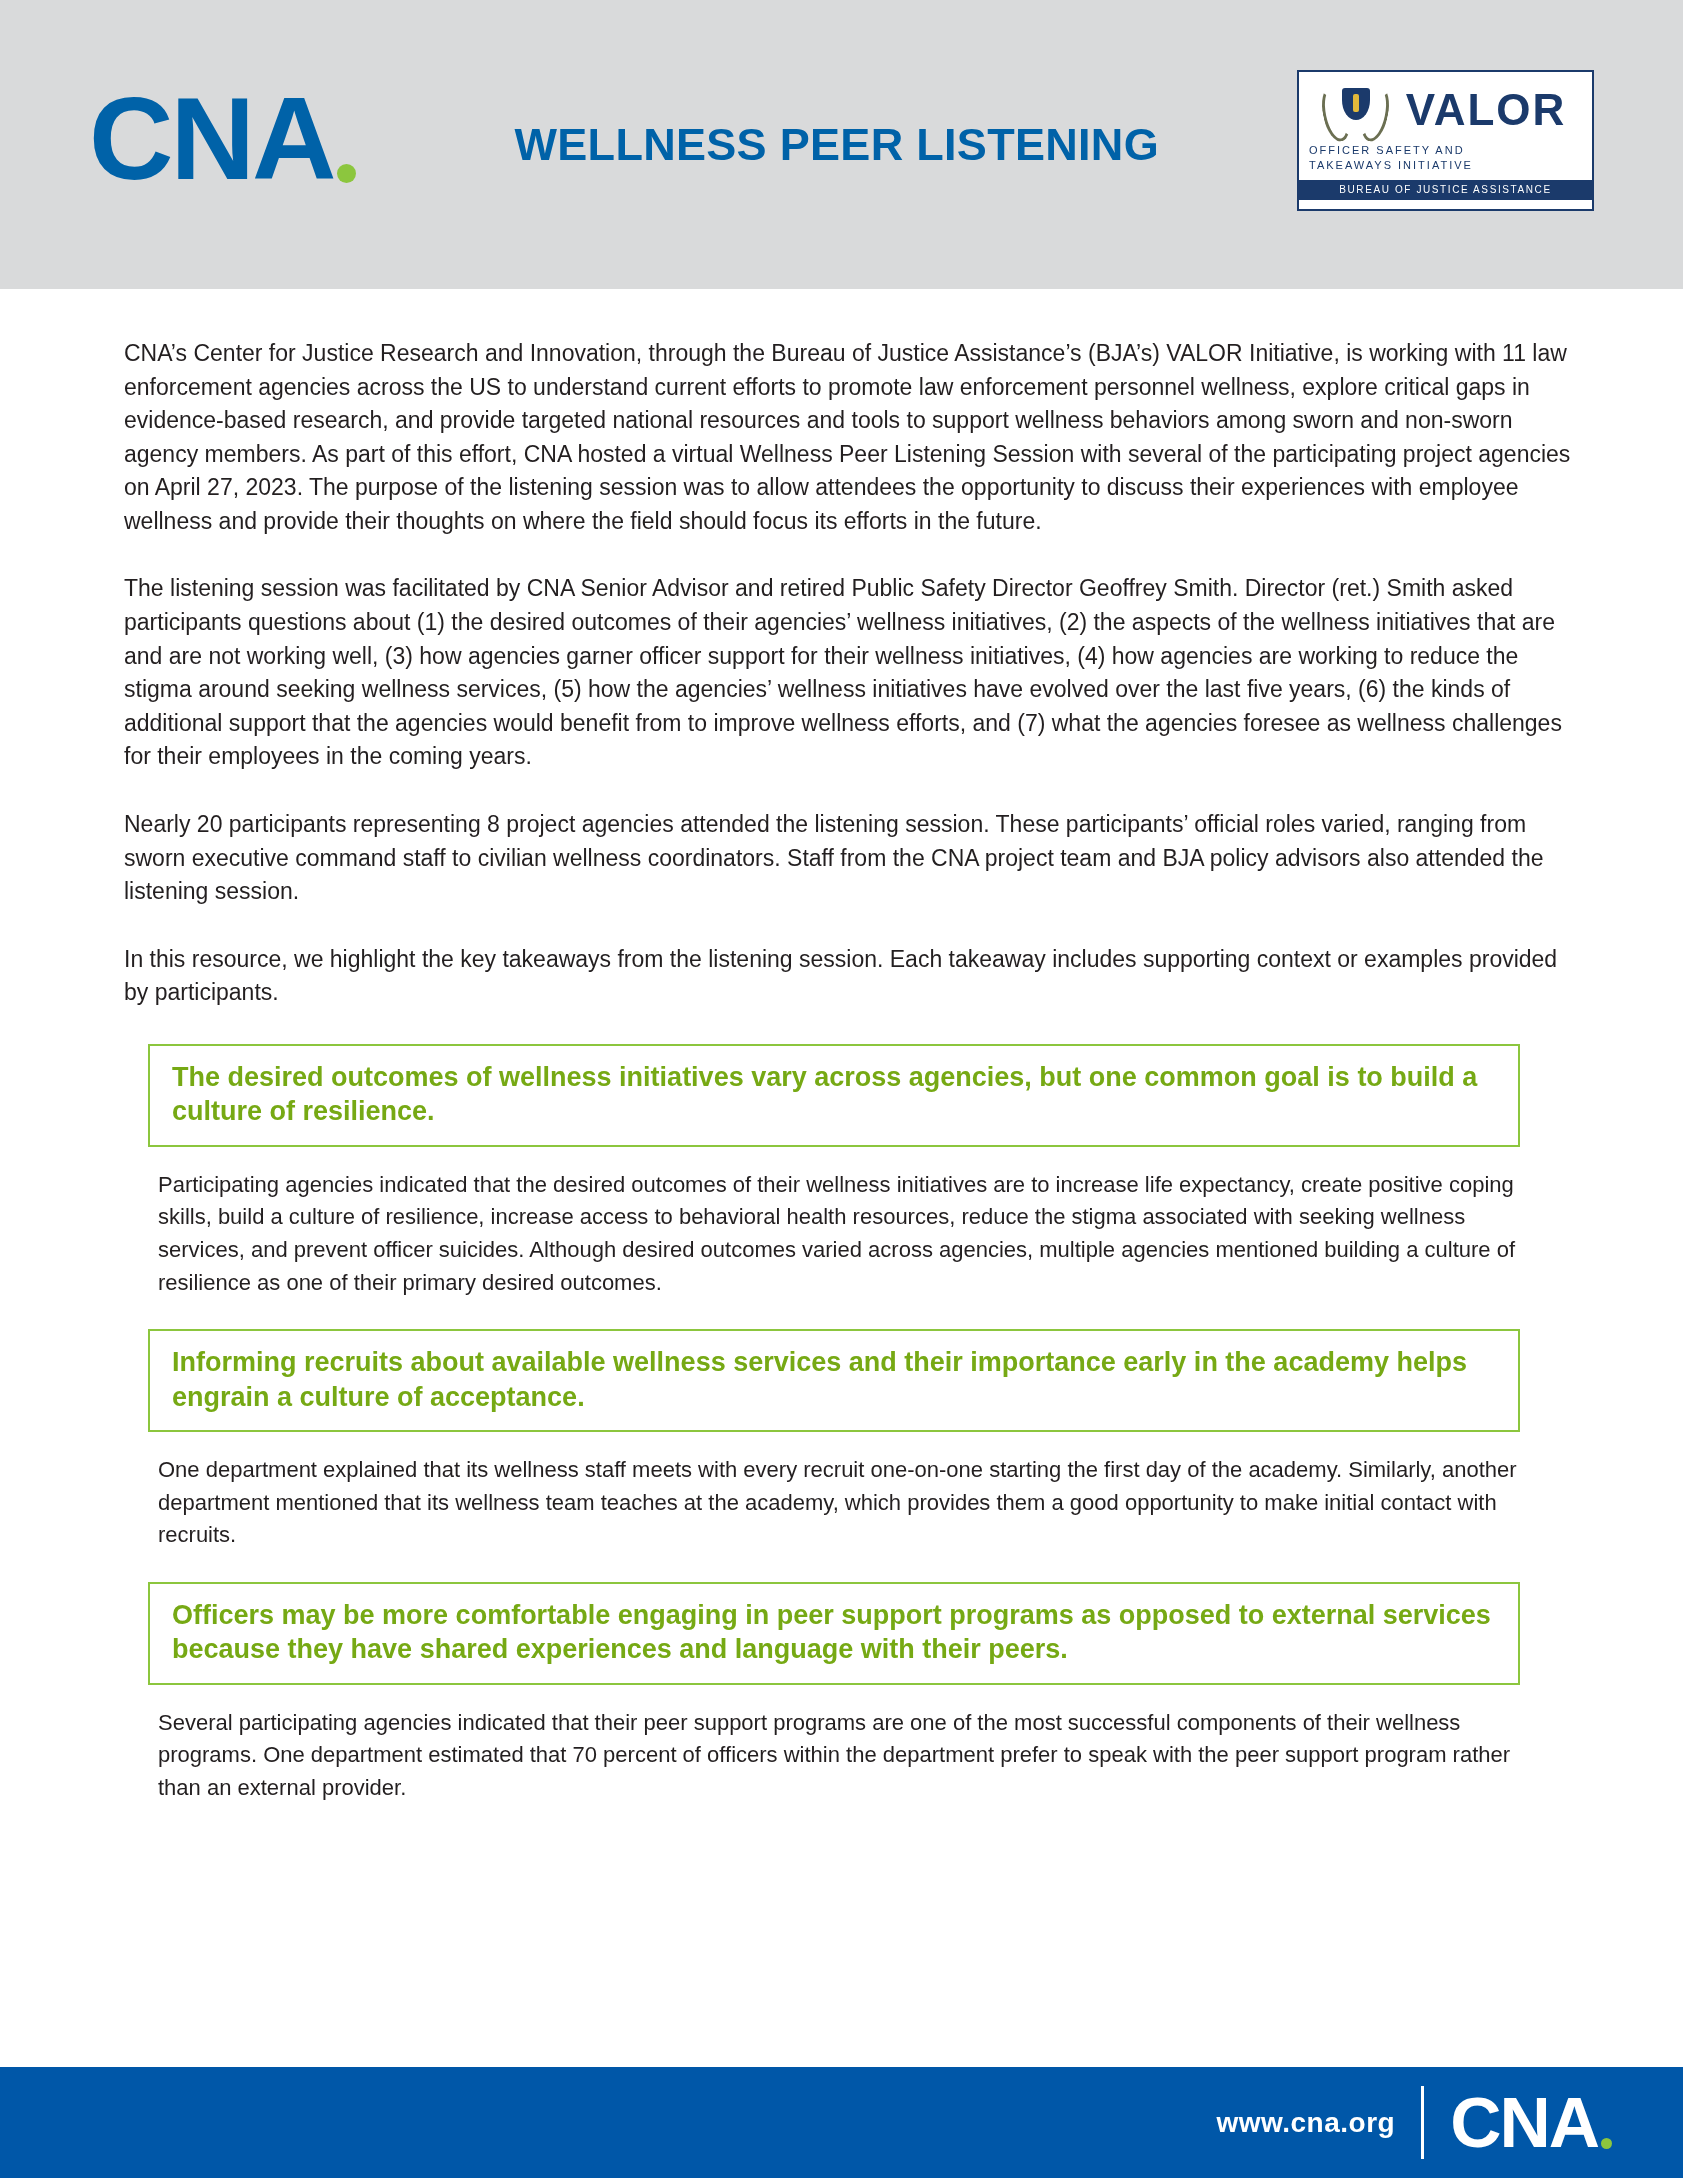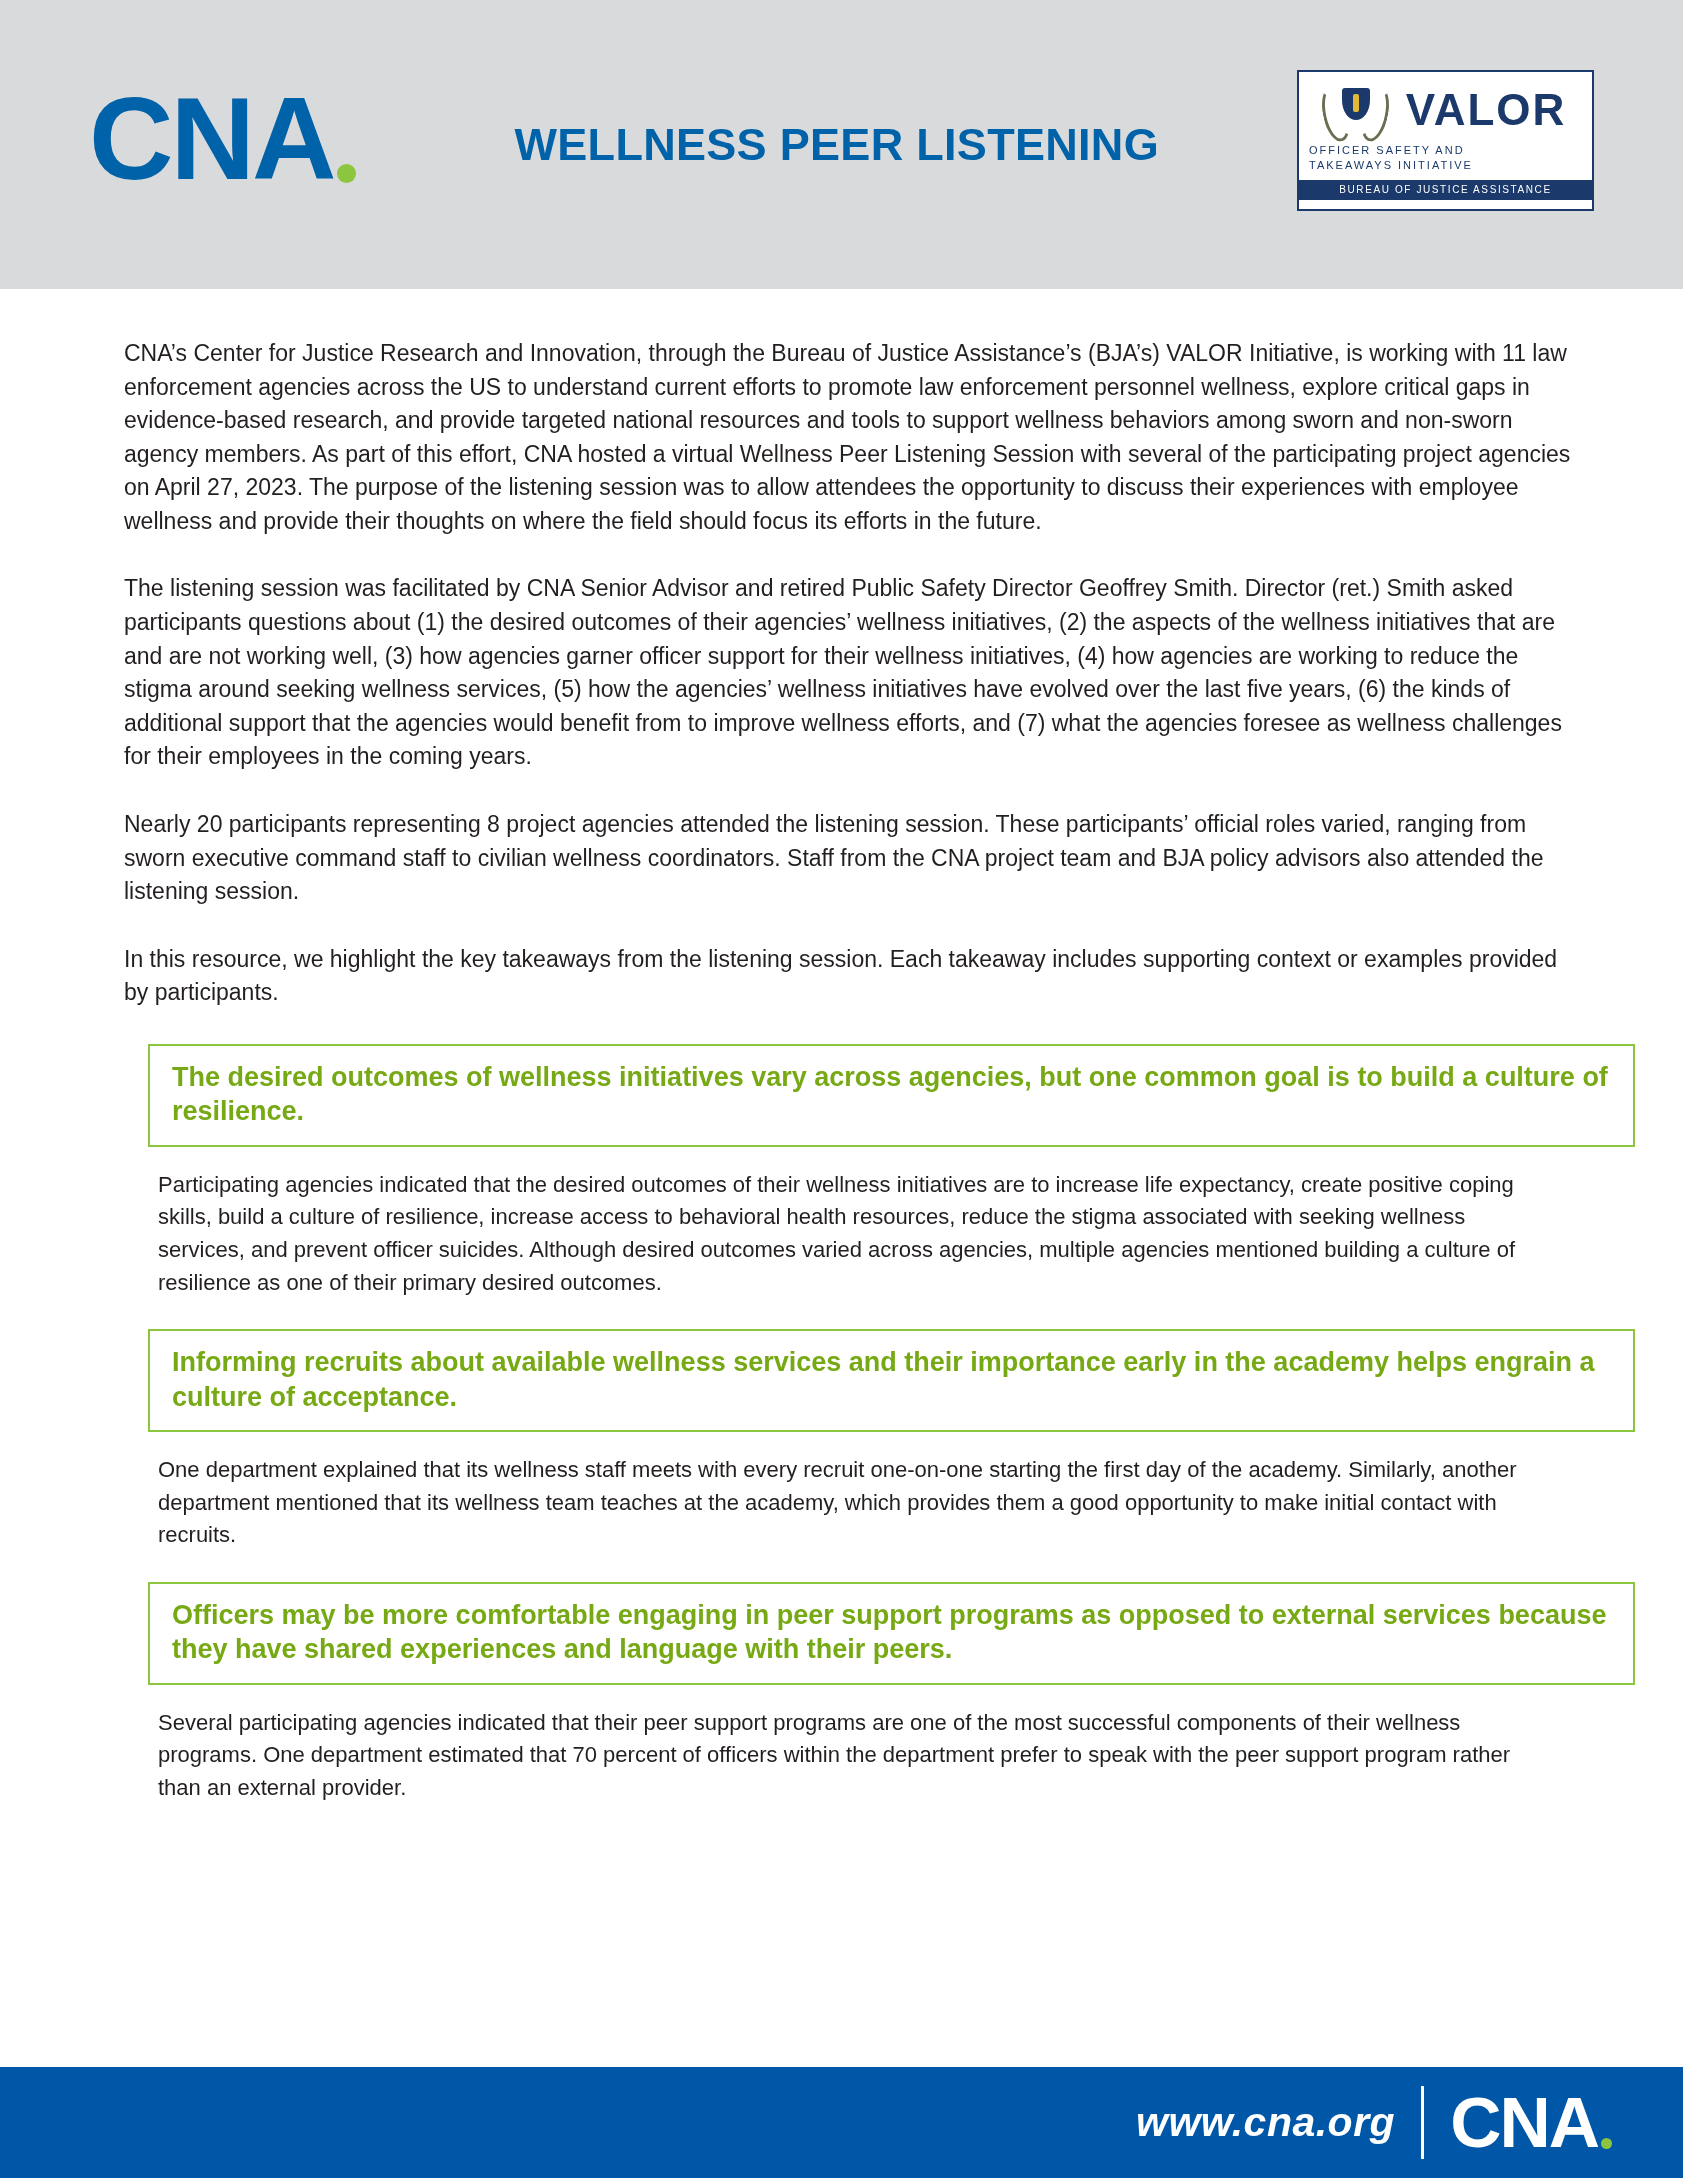--- a/index.html
+++ b/index.html
@@ -155,21 +155,21 @@
     margin: 0 0 34px 0;
     text-align: left;
   }
 
   
   .callout {
     border: 2px solid #8cc63e;
     padding: 14px 20px 16px 22px;
     margin: 0 0 0 24px;
     box-sizing: border-box;
-    width: 1487px;
+    width: 1372px;
   }
   .callout-text {
     color: #76a914;
     font-weight: bold;
     font-size: 27px;
     line-height: 1.28;
   }
   .sub-text {
     font-size: 22px;
     line-height: 1.48;
@@ -188,23 +188,22 @@
     background: #0057a8;
     display: flex;
     align-items: center;
     justify-content: flex-end;
     padding-right: 71px;
     box-sizing: border-box;
   }
   .footer-url {
     color: #ffffff;
     font-weight: bold;
-    font-size: 41px;
+    font-size: 28px;
     letter-spacing: 0.5px;
-    font-style: italic;
   }
   .footer-divider {
     width: 3px;
     height: 73px;
     background: #ffffff;
     margin: 0 26px 0 26px;
   }
   .footer-logo {
     color: #ffffff;
     font-weight: bold;

